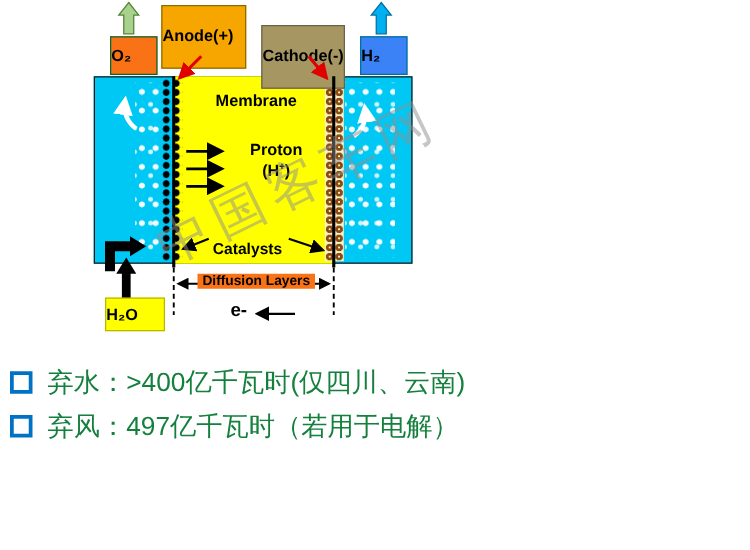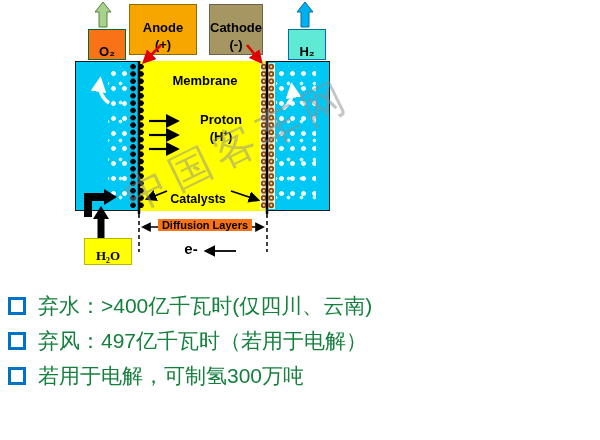--- a/index.html
+++ b/index.html
@@ -1,25 +1,25 @@
 <!DOCTYPE html>
 <html><head>
 <meta charset="utf-8">
 <style>
   html,body{margin:0;padding:0;background:#fff;width:600px;height:440px;overflow:hidden;
     font-family:"Liberation Sans",sans-serif;}
   .stage{position:relative;width:600px;height:440px;background:#fff;}
   .abs{position:absolute;}
-  .box{display:flex;flex-direction:column;align-items:center;justify-content:flex-end;
+  .box{display:flex;flex-direction:row;align-items:center;justify-content:flex-start;
     font-weight:bold;color:#000;box-sizing:border-box;text-align:center;}
   .anode{left:129px;top:4px;width:68px;height:51px;background:#F7A600;border:1px solid #8a6d00;font-size:13px;line-height:1.3;}
-  .cathode{left:209px;top:4px;width:54px;height:51px;background:#A69662;border:1px solid #6e6246;font-size:13px;line-height:1.3;}
+  .cathode{left:209px;top:20px;width:67px;height:51px;background:#A69662;border:1px solid #6e6246;font-size:13px;line-height:1.3;}
   .o2box{left:88px;top:29px;width:38px;height:31px;background:#f97316;border:1px solid #006a33;font-size:13px;}
-  .h2box{left:288px;top:29px;width:38px;height:31px;background:#5eead4;border:1px solid #0070a0;font-size:13px;}
-  .h2obox{left:84px;top:238px;width:48px;height:27px;background:#FFFF00;border:1px solid #b8b800;font-size:13px;font-family:Liberation Serif, serif;}
+  .h2box{left:288px;top:29px;width:38px;height:31px;background:#3b82f6;border:1px solid #0070a0;font-size:13px;}
+  .h2obox{left:84px;top:238px;width:48px;height:27px;background:#FFFF00;border:1px solid #b8b800;font-size:13px;}
   .cell{left:75px;top:61px;width:255px;height:150px;background:#00C8F5;border:1px solid #1a1a1a;box-sizing:border-box;}
   .membrane{left:140px;top:61px;width:128px;height:150px;background:#FFFF00;}
   .dots{left:129px;top:63px;width:17px;height:146px;
     background-image:radial-gradient(circle,#000 0 2.5px,transparent 3px);
     background-size:8px 7.3px;}
   .beads{left:260px;top:63px;width:15px;height:146px;background-color:#FAF3CE;
     background-image:radial-gradient(circle,#FAF3CE 0 1.1px,#8a4a10 1.1px 2.9px,transparent 3.3px);
     background-size:7.5px 7.3px;}
   .bubbles{background-image:
     radial-gradient(circle,rgba(255,255,255,.95) 0 2.1px,transparent 2.6px),
@@ -120,19 +120,15 @@
 
   <div class="abs bullets">
     <div class="brow">
       <span class="bsq"></span>
       <span class="btxt">弃水：&gt;400亿千瓦时(仅四川、云南)</span>
     </div>
     <div class="brow">
       <span class="bsq"></span>
       <span class="btxt">弃风：497亿千瓦时（若用于电解）</span>
     </div>
-    <div class="brow">
-      <span class="bsq"></span>
-      <span class="btxt">若用于电解，可制氢300万吨</span>
-    </div>
   </div>
 
 </div>
 
 </body></html>

